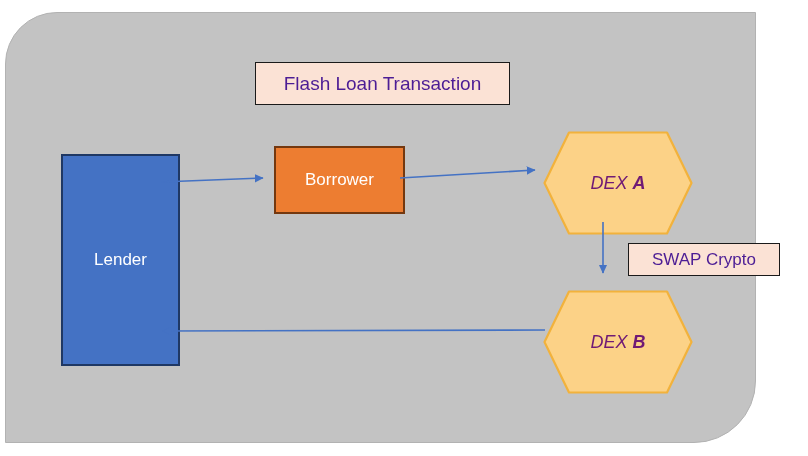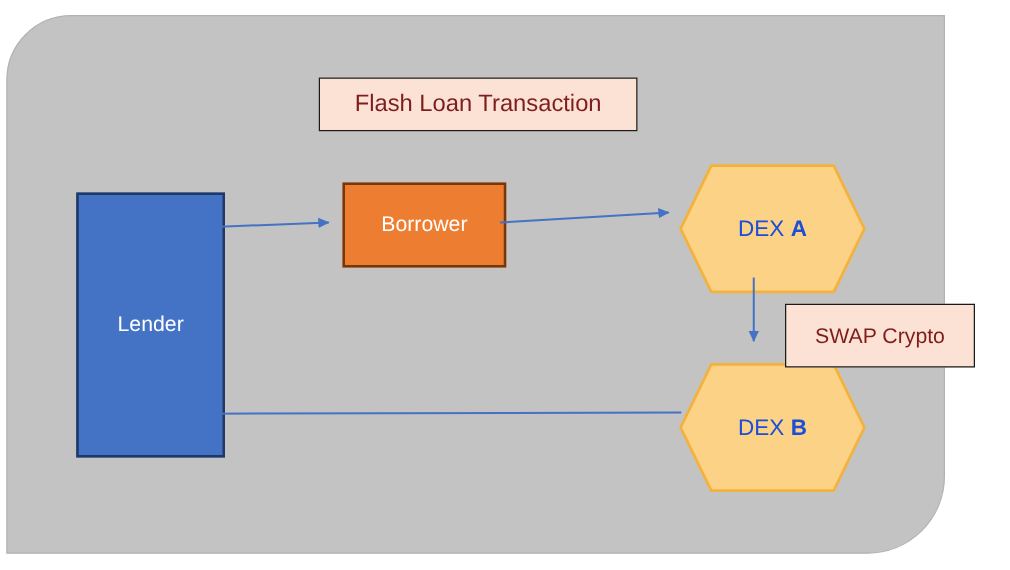--- a/index.html
+++ b/index.html
@@ -33,35 +33,35 @@
 
   
   .callout {
     position: absolute;
     background: #fbe2d5;
     border: 1px solid #1a1a1a;
     box-sizing: border-box;
     display: flex;
     align-items: center;
     justify-content: center;
-    color: #7f1d1d;
+    color: #4c1d95;
     white-space: nowrap;
   }
   #title-callout {
     left: 249px;
     top: 49px;
     width: 255px;
     height: 43px;
     font-size: 19px;
   }
   #swap-callout {
     left: 622px;
     top: 230px;
     width: 152px;
-    height: 51px;
+    height: 33px;
     font-size: 17px;
   }
 
   
   .node-rect {
     position: absolute;
     box-sizing: border-box;
     display: flex;
     align-items: center;
     justify-content: center;
@@ -96,22 +96,23 @@
   #dexb-hex { left: 537px; top: 277px; }
   .hex-wrap svg { display: block; width: 100%; height: 100%; }
   .hex-label {
     position: absolute;
     left: 0; top: 0;
     width: 100%; height: 100%;
     display: flex;
     align-items: center;
     justify-content: center;
     font-size: 18px;
-    color: #1d4ed8;
+    color: #701a75;
     pointer-events: none;
+    font-style: italic;
   }
   .hex-label .bold { font-weight: bold; margin-left: 5px; }
 
   
   #connectors {
     position: absolute;
     left: 0; top: 0;
     width: 808px;
     height: 456px;
     pointer-events: none;

